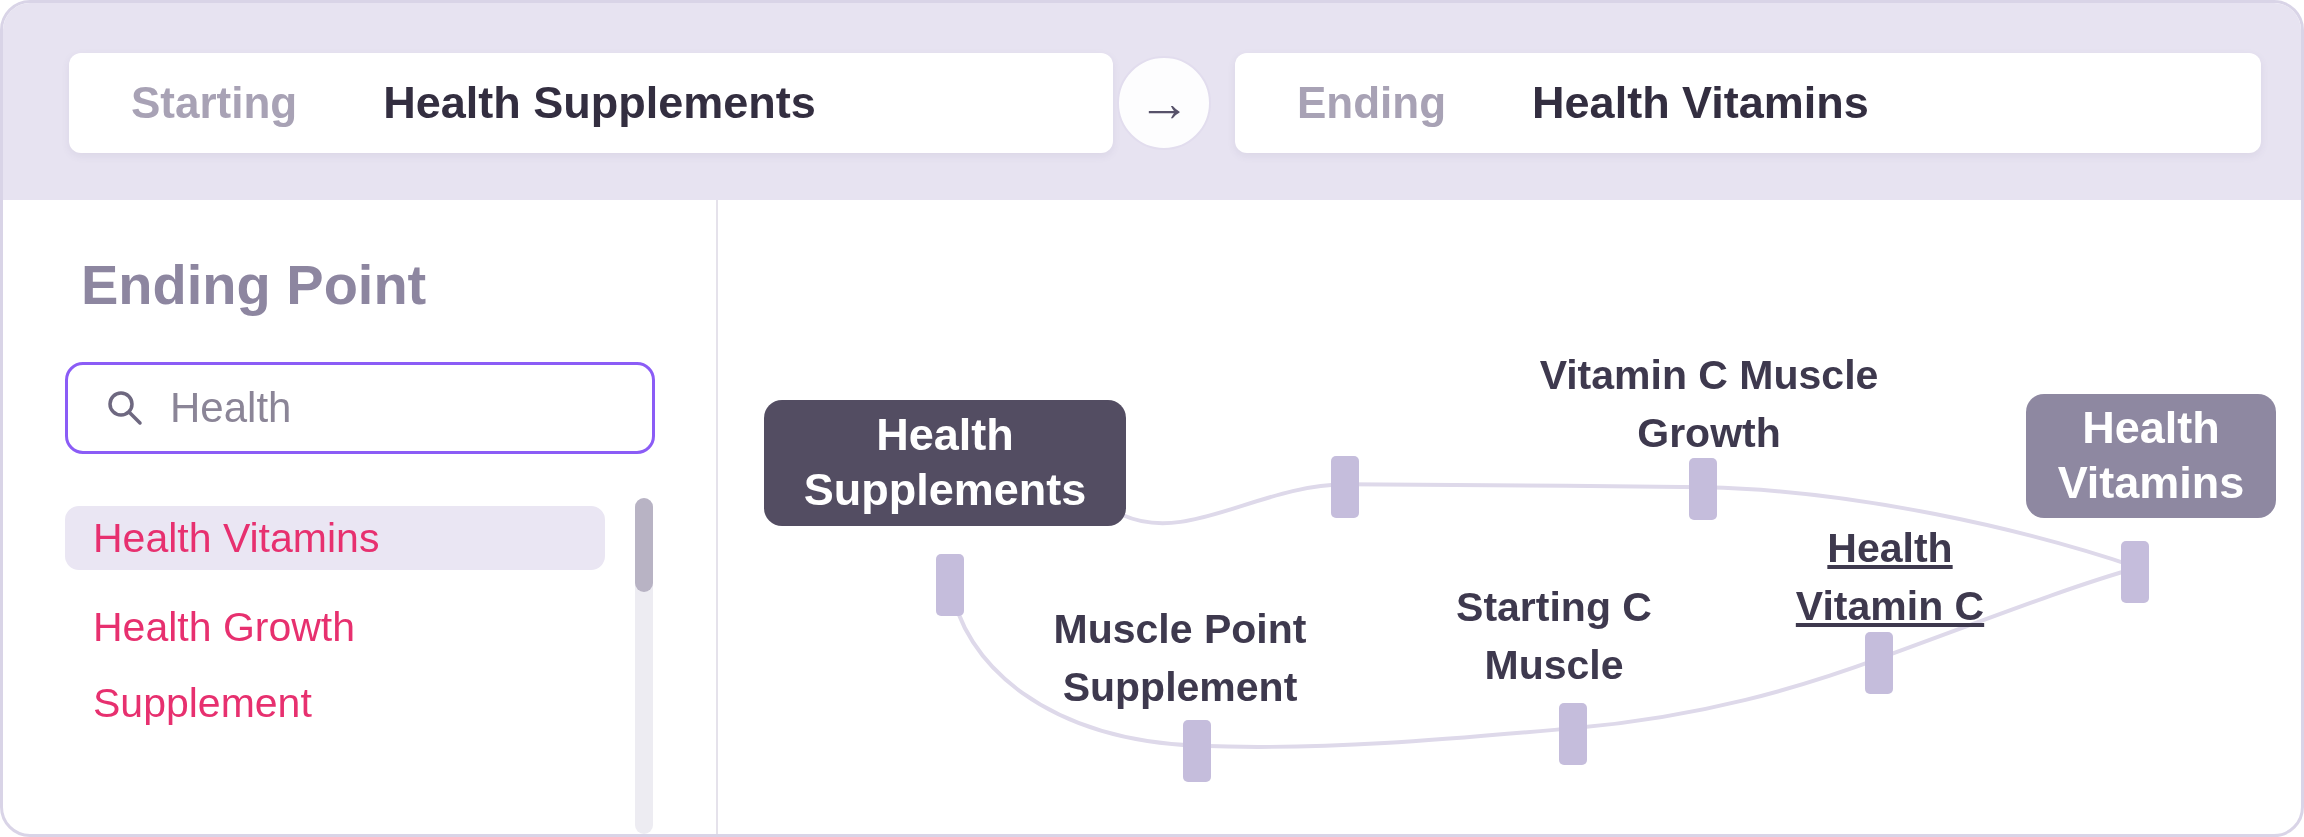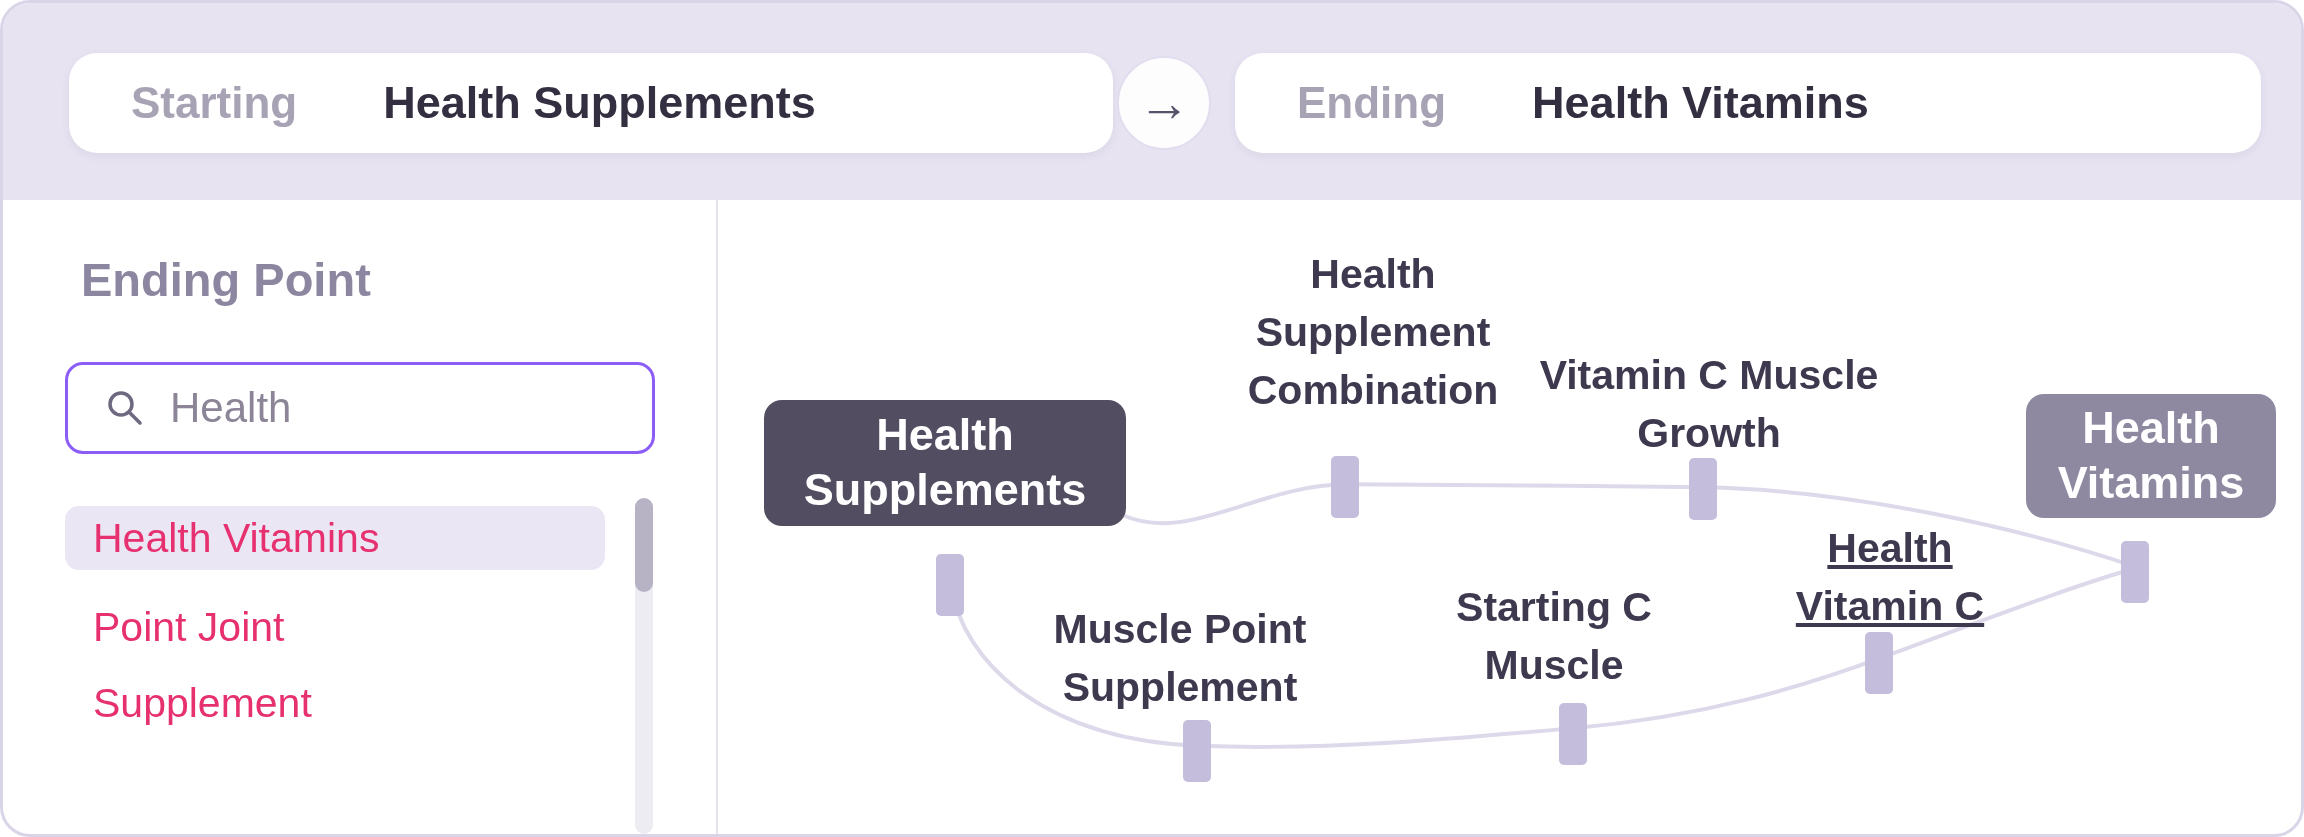--- a/index.html
+++ b/index.html
@@ -12,39 +12,39 @@
     overflow:hidden;
   }
 
   
   .topbar {
     position:absolute; top:0; left:0; right:0; height:197px;
     background:#e7e3f1;
   }
   .pill {
     position:absolute; top:50px; height:100px; background:#ffffff;
-    border-radius:28px; display:flex; align-items:center;
+    border-radius:12px; display:flex; align-items:center;
     box-shadow:0 3px 8px rgba(80,70,110,0.08);
   }
   .pill.start { left:66px; width:1044px; }
   .pill.end   { left:1232px; width:1026px; }
   .pill-label { color:#a8a2b5; font-weight:bold; font-size:44px; margin-left:62px; white-space:nowrap; }
   .pill-value { color:#332e40; font-weight:bold; font-size:45px; margin-left:86px; white-space:nowrap; }
   .arrow-circle {
     position:absolute; left:1114px; top:53px; width:94px; height:94px;
     background:#fdfdfe; border:2px solid #e2ddee; border-radius:50%;
     display:flex; align-items:center; justify-content:center;
     color:#57526a; font-size:52px; line-height:1; cursor:pointer;
   }
 
   
   .content { position:absolute; top:197px; left:0; right:0; bottom:0; display:flex; }
 
   .sidebar { position:relative; width:715px; flex:0 0 715px; border-right:2px solid #e5e2eb; }
-  .sidebar-title { position:absolute; left:78px; top:52px; font-size:47px; font-weight:bold; color:#8d86a0; }
+  .sidebar-title { position:absolute; left:78px; top:52px; font-size:56px; font-weight:bold; color:#8d86a0; }
 
   .search-box {
     position:absolute; left:62px; top:162px; width:590px; height:92px;
     border:3px solid #8b5cf6; border-radius:18px; background:#fff;
     display:flex; align-items:center;
   }
   .search-icon { margin-left:36px; flex:0 0 auto; }
   .search-input {
     border:none; outline:none; background:transparent;
     font-family:inherit; font-size:42px; color:#8b8597;
@@ -135,21 +135,21 @@
           <circle cx="17" cy="17" r="11" fill="none" stroke="#6e6880" stroke-width="3.5"></circle>
           <line x1="25.5" y1="25.5" x2="36" y2="36" stroke="#6e6880" stroke-width="3.5" stroke-linecap="round"></line>
         </svg>
         <input class="search-input" type="text" value="Health" style="">
       </div>
 
       <div class="item-selected">
         <span class="item-text">Health Vitamins</span>
       </div>
 
-      <div class="item wrap2">Point Joint Supplement</div>
+      <div class="item wrap2">Health Growth Supplement</div>
 
 
       <div class="scroll-track">
         <div class="scroll-thumb"></div>
       </div>
     </aside>
 
     <main class="graph">
 
       <svg class="paths" viewBox="0 0 1581 640" preserveAspectRatio="none">
@@ -161,21 +161,20 @@
       <div class="wp wp-b"></div>
       <div class="wp wp-c"></div>
       <div class="wp wp-d"></div>
       <div class="wp wp-e"></div>
       <div class="wp wp-f"></div>
       <div class="wp wp-g"></div>
 
       <div class="node start">Health Supplements</div>
       <div class="node end">Health Vitamins</div>
 
-      <div class="glabel gl-a">Health Supplement Combination</div>
       <div class="glabel gl-b">Vitamin C Muscle Growth</div>
       <div class="glabel gl-c">Muscle Point Supplement</div>
       <div class="glabel gl-d">Starting C Muscle</div>
       <div class="glabel gl-e">Health Vitamin C</div>
 
     </main>
   </div>
 </div>
 
 </body></html>

